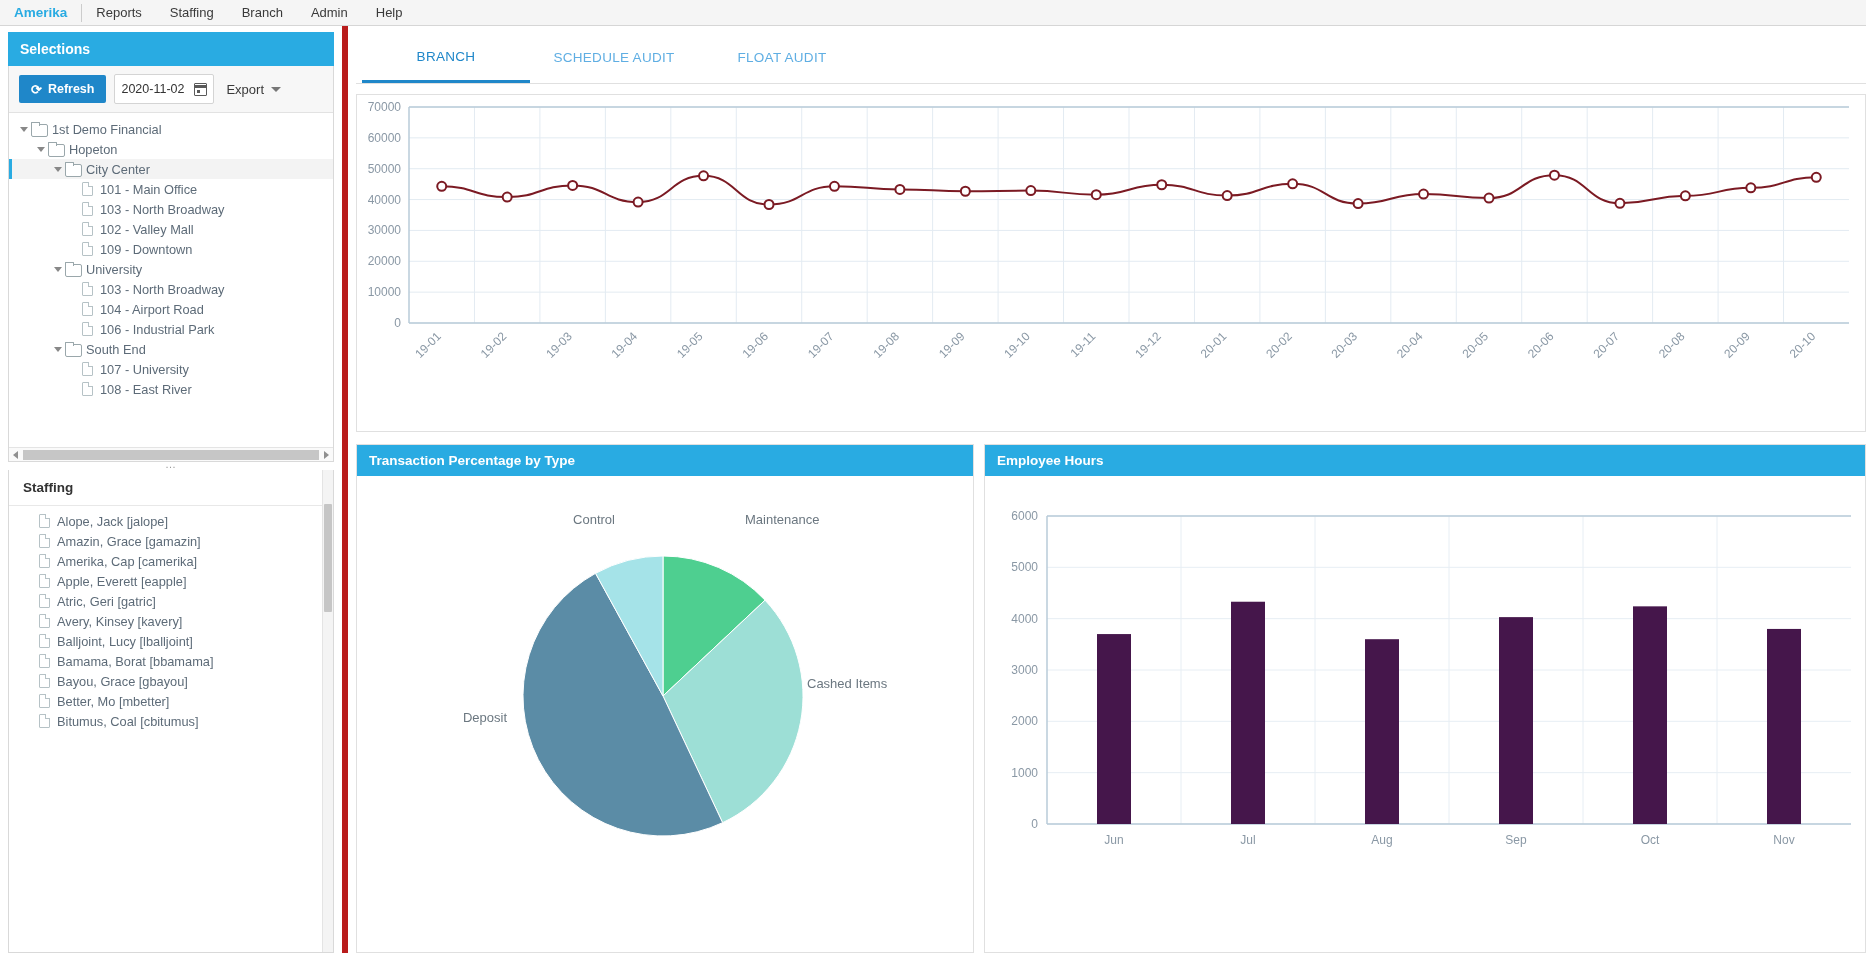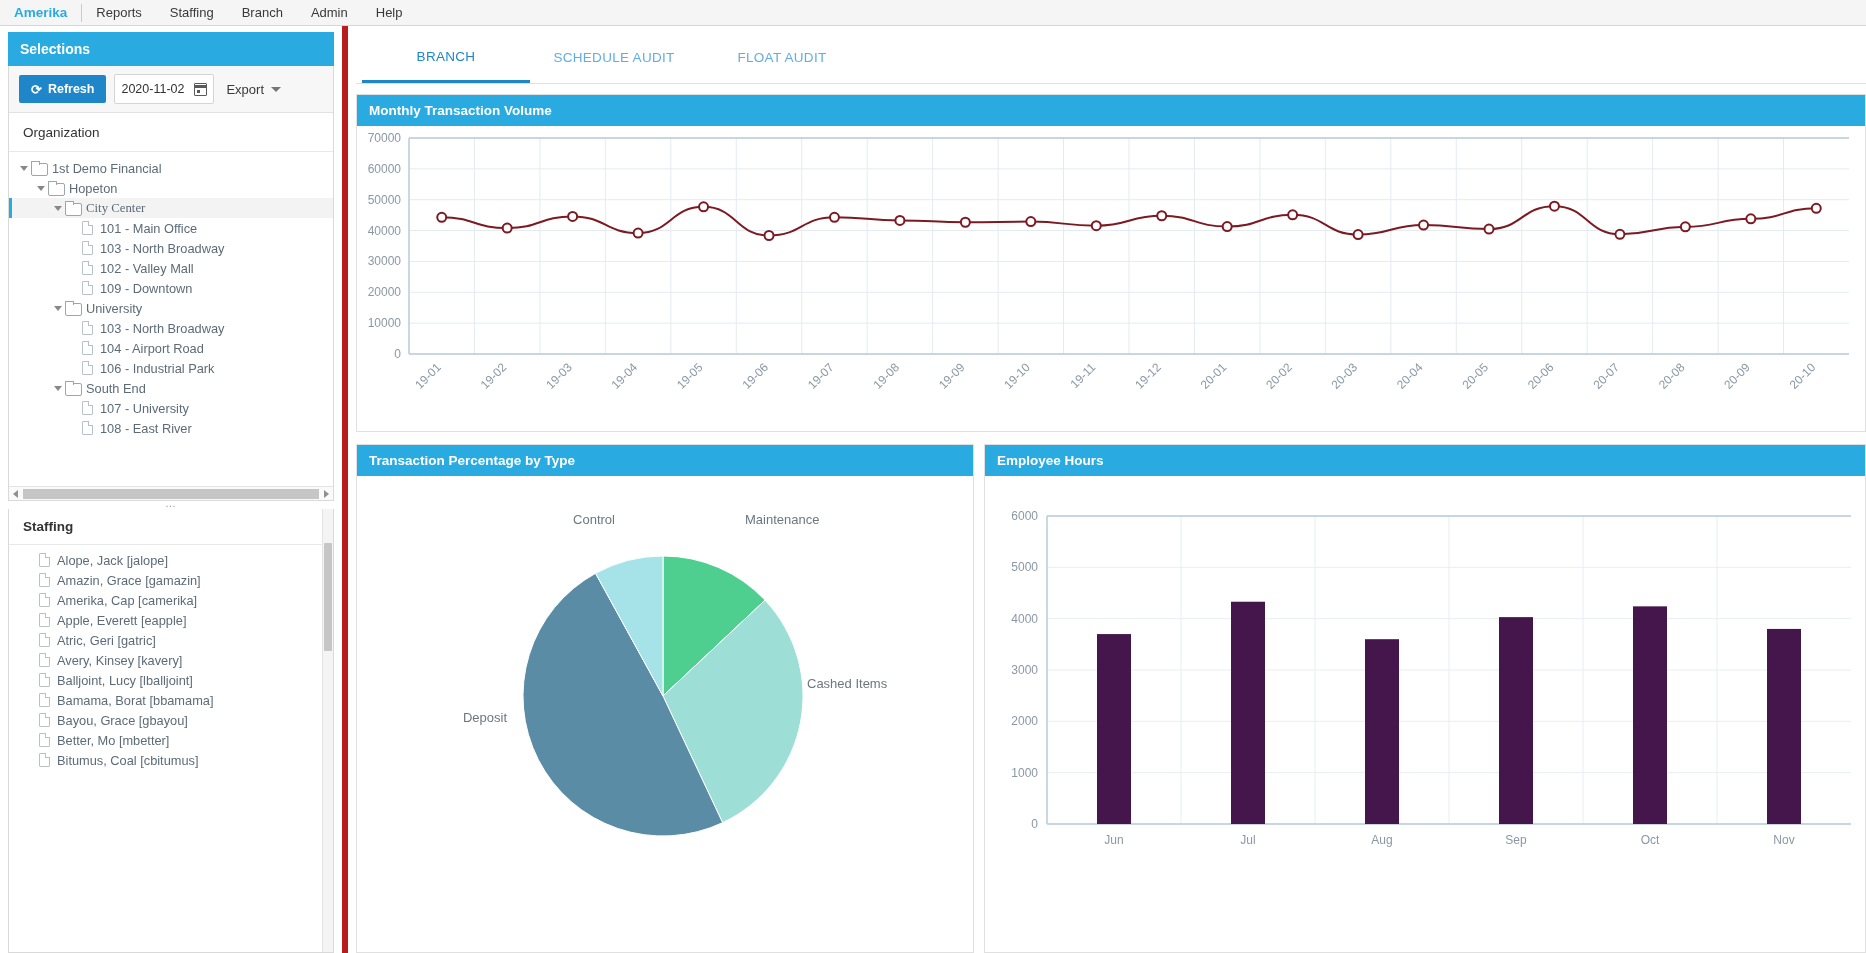--- a/index.html
+++ b/index.html
@@ -142,21 +142,21 @@
     position:relative;
   }
   .tree-row {
     display:flex; align-items:center;
     height:20px;
     font-size:12.8px;
     color:#5d6b78;
     cursor:pointer;
     padding-right:6px;
   }
-  .tree-row.selected { background:#f3f3f3; border-left:3px solid #29abe2;font-family:Liberation Serif, serif; }
+  .tree-row.selected { background:#f3f3f3; border-left:3px solid #29abe2; }
   .tree-row.selected .indent-pad { margin-left:-3px; }
   .tw { width:14px; display:flex; align-items:center; justify-content:center; }
   .tw .arrow {
     width:0;height:0;border-left:4.5px solid transparent;border-right:4.5px solid transparent;
     border-top:5px solid #888;
   }
   .folder {
     width:15px;height:12px;margin-right:6px;position:relative;flex:none;
   }
   .folder:before{
@@ -320,21 +320,20 @@
         <div class="date-box">
           <span>2020-11-02</span>
           <span class="cal-icon"></span>
         </div>
         <div class="export-wrap">
           <span>Export</span>
           <span class="caret-down"></span>
         </div>
       </div>
 
-      <div class="section-title">Organization</div>
 
       <div class="tree" id="org-tree">
           <div class="tree-row">
             <span class="indent-pad" style="display: inline-block; width: 8px;"></span>
             <span class="tw">
               <span class="arrow"></span>
             </span>
             <span class="folder"></span>
             <span class="tree-label">1st Demo Financial</span>
           </div>
@@ -498,21 +497,20 @@
         <div class="tab">
           <span>SCHEDULE AUDIT</span>
         </div>
         <div class="tab">
           <span>FLOAT AUDIT</span>
         </div>
       </div>
 
     <div class="row-top">
       <div class="card" style="flex:1;">
-        <div class="card-header">Monthly Transaction Volume</div>
         <div class="card-body">
           <svg id="line-chart" width="1500" height="300">
               <line x1="52" y1="228" x2="1492" y2="228" stroke="#e3ebf2" stroke-width="1"></line>
               <text x="44" y="232" text-anchor="end" class="axis-text">0</text>
               <line x1="52" y1="197.14285714285714" x2="1492" y2="197.14285714285714" stroke="#e3ebf2" stroke-width="1"></line>
               <text x="44" y="201.14285714285714" text-anchor="end" class="axis-text">10000</text>
               <line x1="52" y1="166.28571428571428" x2="1492" y2="166.28571428571428" stroke="#e3ebf2" stroke-width="1"></line>
               <text x="44" y="170.28571428571428" text-anchor="end" class="axis-text">20000</text>
               <line x1="52" y1="135.42857142857144" x2="1492" y2="135.42857142857144" stroke="#e3ebf2" stroke-width="1"></line>
               <text x="44" y="139.42857142857144" text-anchor="end" class="axis-text">30000</text>

